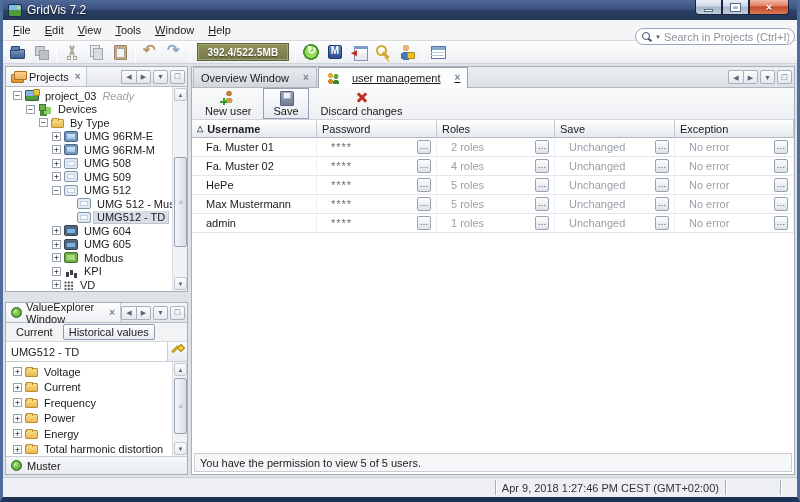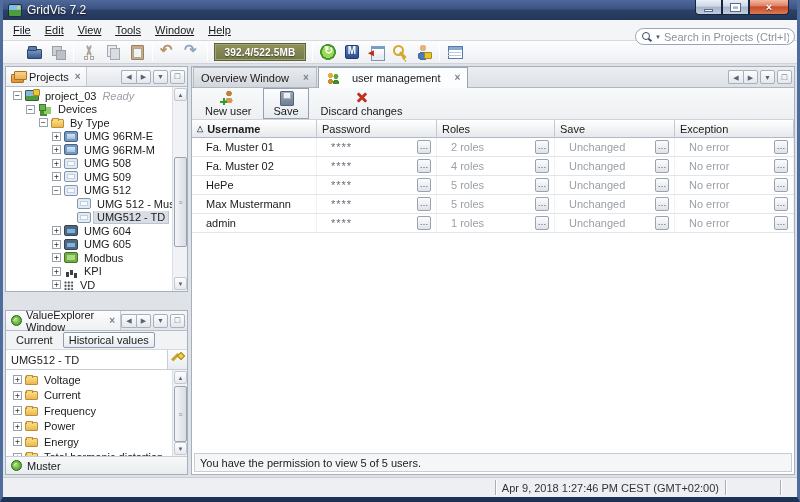--- a/index.html
+++ b/index.html
@@ -12,30 +12,30 @@
   .appicon::after{content:"";position:absolute;right:1px;top:1px;width:3px;height:3px;background:#f2d23a;border-radius:50%;}
   .winbtns{position:absolute;top:0;right:8px;display:flex;}
   .wb{width:27px;height:15px;border:1px solid #16243c;border-top:none;background:linear-gradient(#e9eff7 0%,#ccd7e6 45%,#a3b4ca 50%,#c3cfdf 100%);display:flex;align-items:center;justify-content:center;}
   .wb-min{border-radius:0 0 0 4px;}
   .wb-close{width:40px;border-radius:0 0 4px 0;background:linear-gradient(#f2b9a6 0%,#e28363 40%,#c64b2c 50%,#dc7a52 100%);color:#fff;font-weight:bold;font-size:11px;text-shadow:0 1px 1px rgba(0,0,0,.5);}
   .glyph-min{width:9px;height:3px;background:#fff;border:1px solid #5a6a82;margin-top:6px;}
   .glyph-max{width:9px;height:7px;border:2px solid #fff;outline:1px solid #5a6a82;background:transparent;}
   
   .menurow{height:21px;background:#f4f5f7;border-bottom:1px solid #d8dadd;display:flex;align-items:center;padding-left:3px;position:relative;}
   .menus{display:flex;}
-  .menu-item{padding:3px 7px;cursor:default;text-decoration:underline;}
+  .menu-item{padding:3px 7px;cursor:default;}
   .searchbox{position:absolute;right:2px;top:8px;width:160px;height:17px;border:1px solid #97a5ba;border-radius:9px;background:#fff;display:flex;align-items:center;padding:0 5px;gap:3px;overflow:hidden;}
   .mag{width:11px;height:11px;position:relative;flex:none;}
   .mag::before{content:"";position:absolute;left:1px;top:1px;width:6px;height:6px;border:1.5px solid #3f4c66;border-radius:50%;}
   .mag::after{content:"";position:absolute;left:7px;top:8px;width:4px;height:1.8px;background:#3f4c66;transform:rotate(40deg);}
   .magdrop{font-size:6px;color:#4a5568;flex:none;}
   .search-input{border:none;outline:none;flex:1;min-width:0;font-size:11px;font-family:"Liberation Sans",sans-serif;color:#333;background:transparent;}
   .search-input::placeholder{color:#8d939c;}
   
-  .toolrow{height:23px;background:linear-gradient(#fdfdfe,#eef0f3);border-bottom:1px solid #d0d3d8;display:flex;align-items:center;padding:0 19px;text-align:right;}
+  .toolrow{height:23px;background:linear-gradient(#fdfdfe,#eef0f3);border-bottom:1px solid #d0d3d8;display:flex;align-items:center;padding:0 2px;text-align:right;}
   .tgroup{display:flex;align-items:center;}
   .tsep{width:1px;height:18px;background:#c7cbd1;border-right:1px solid #fff;margin:0 3px;flex:none;}
   .tbtn{width:24px;height:21px;display:flex;align-items:center;justify-content:center;}
   .ticon{width:18px;height:18px;position:relative;display:block;}
   .ic-open-project::before{content:"";position:absolute;left:2px;top:6px;width:13px;height:8px;background:linear-gradient(#7a98c4,#3c5c8e);border:1px solid #2c456e;border-radius:1px;}
   .ic-open-project::after{content:"";position:absolute;left:3px;top:3px;width:7px;height:3px;background:#5c7cab;border:1px solid #2c456e;border-radius:1px;}
   .ic-copy-object::before{content:"";position:absolute;left:3px;top:3px;width:8px;height:8px;background:#cdd1d7;border:1px solid #9aa0a8;}
   .ic-copy-object::after{content:"";position:absolute;left:7px;top:7px;width:8px;height:8px;background:#bcc1c8;border:1px solid #9aa0a8;}
   .ic-cut{background:radial-gradient(circle at 6px 15px,transparent 1.1px,#aca69a 1.3px 2.3px,transparent 2.5px),radial-gradient(circle at 12px 15px,transparent 1.1px,#aca69a 1.3px 2.3px,transparent 2.5px);}
   .ic-cut::before,.ic-cut::after{content:"";position:absolute;left:8px;top:2px;width:2px;height:11px;background:#aca69a;border-radius:1px;}
@@ -55,21 +55,21 @@
   .ic-export-window::after{content:"◄";position:absolute;left:-1px;top:4px;color:#c22a1a;font-size:10px;font-weight:bold;}
   .ic-key::before{content:"";position:absolute;left:2px;top:2px;width:7px;height:7px;border:2.5px solid #d4a82a;border-radius:50%;}
   .ic-key::after{content:"";position:absolute;left:9px;top:8px;width:8px;height:2.5px;background:#d4a82a;transform:rotate(45deg);transform-origin:0 50%;box-shadow:4px 2px 0 -1px #d4a82a;}
   .ic-user-admin{background:radial-gradient(circle at 8px 5px,#e8b27a 0 3px,transparent 3.2px),radial-gradient(ellipse 5.5px 4.5px at 8px 13px,#4a7ab8 60%,#3a62a0 98%,transparent 100%);}
   .ic-user-admin::after{content:"";position:absolute;right:1px;bottom:2px;width:6px;height:5px;background:#e8c42a;border:1px solid #a8861e;border-radius:1px;}
   .ic-table::before{content:"";position:absolute;left:2px;top:3px;width:13px;height:11px;background:linear-gradient(#88aad0 0 3px,#fff 3px);border:1px solid #5878a8;}
   .ic-table::after{content:"";position:absolute;left:2px;top:9px;width:13px;height:1px;background:#b8c8dc;box-shadow:0 3px 0 #b8c8dc;}
   .memory{width:92px;height:18px;margin:0 3px;border:1px solid #5e6140;background:linear-gradient(180deg,#90935a,#74774a);box-shadow:inset 0 0 0 1px #a2a66c;color:#fff;font-size:10px;font-weight:bold;display:flex;align-items:center;justify-content:center;text-shadow:0 1px 1px rgba(0,0,0,.45);letter-spacing:.2px;flex:none;}
   
   .content{display:flex;height:413px;background:#dfe2e7;padding:2px;gap:3px;}
-  .leftcol{width:183px;flex:none;display:flex;flex-direction:column;gap:18px;}
+  .leftcol{width:183px;flex:none;display:flex;flex-direction:column;gap:10px;}
   .panel{border:1px solid #a6b0bc;background:#fff;display:flex;flex-direction:column;overflow:hidden;}
   .panel-projects{height:226px;flex:none;}
   .panel-vex{flex:1;}
   .phead{height:20px;background:linear-gradient(#f6f7f9,#e2e5ea);border-bottom:1px solid #b6bdc7;display:flex;align-items:stretch;flex:none;}
   .ptab{display:flex;align-items:center;gap:4px;padding:0 5px;background:linear-gradient(#fdfdfe,#eef0f3);border-right:1px solid #c5cad2;}
   .tclose{font-size:10px;font-weight:bold;color:#7a818a;margin-left:2px;line-height:1;}
   .phbtns{margin-left:auto;display:flex;align-items:center;gap:2px;padding-right:2px;}
   .phb{width:15px;height:14px;border:1px solid #a8b0ba;border-radius:2px;background:linear-gradient(#fcfdfe,#e4e8ee);display:flex;align-items:center;justify-content:center;font-size:7px;color:#5a6470;line-height:1;}
   .phb.maxb{font-size:9px;}
   .pair{display:flex;gap:0;}
@@ -121,21 +121,21 @@
   .vcombo{height:20px;border-bottom:1px solid #c8cdd4;display:flex;align-items:stretch;background:#fff;flex:none;}
   .vcombo .lbl{flex:1;display:flex;align-items:center;padding-left:5px;}
   .vbtn{width:20px;border-left:1px solid #c8cdd4;background:linear-gradient(#fbfcfd,#e8ecf1);position:relative;}
   .wand::before{content:"";position:absolute;left:4px;top:9px;width:9px;height:2.5px;background:#c8a030;transform:rotate(-45deg);transform-origin:0 50%;}
   .wand::after{content:"";position:absolute;right:3px;top:3px;width:4px;height:4px;background:#f2d23a;border:1px solid #a8861e;transform:rotate(45deg);}
   .vfoot{height:18px;border-top:1px solid #c8cdd4;background:linear-gradient(#f7f8f9,#e9ecef);display:flex;align-items:center;gap:5px;padding-left:5px;flex:none;}
   
   .main{flex:1;min-width:0;border:1px solid #a6b0bc;background:#fff;display:flex;flex-direction:column;}
   .mtabs{height:21px;background:linear-gradient(#eceef1,#dde0e5);border-bottom:1px solid #aeb6c0;display:flex;align-items:flex-end;position:relative;flex:none;}
   .mtab{height:20px;display:flex;align-items:center;gap:12px;padding:0 7px;border:1px solid #b2bac4;border-bottom:none;background:linear-gradient(#e9ebee,#d3d7dd);margin-right:1px;white-space:nowrap;}
-  .mtab.active{background:#fcfdfe;height:21px;margin-bottom:-1px;border-color:#9aa4b0;}
+  .mtab.active{background:#fcfdfe;height:21px;margin-bottom:-1px;border-color:#9aa4b0;text-decoration:underline;}
   .tabicon{display:none;width:14px;height:12px;position:relative;flex:none;}
   .tabicon.ic-users{display:block;background:
     radial-gradient(circle at 4.5px 3.5px,#e8a83a 0 2.4px,transparent 2.6px),
     radial-gradient(circle at 10px 4.5px,#58a838 0 2.4px,transparent 2.6px),
     radial-gradient(ellipse 4px 3.5px at 4.5px 9.5px,#cf8a2a 70%,transparent 72%),
     radial-gradient(ellipse 4px 3.5px at 10px 10.5px,#3f8a2c 70%,transparent 72%);}
   .mtabbtns{position:absolute;right:2px;top:3px;display:flex;gap:2px;align-items:center;}
   .actions{height:32px;background:linear-gradient(#f8f9fa,#eef0f3);border-bottom:1px solid #d0d4da;display:flex;align-items:stretch;padding-left:3px;gap:2px;flex:none;}
   .action{display:flex;flex-direction:column;align-items:center;justify-content:center;padding:1px 9px;border:1px solid transparent;white-space:nowrap;}
   .action.raised{border:1px solid #93a1b4;background:linear-gradient(#fdfdfe,#e7ebf1);}

